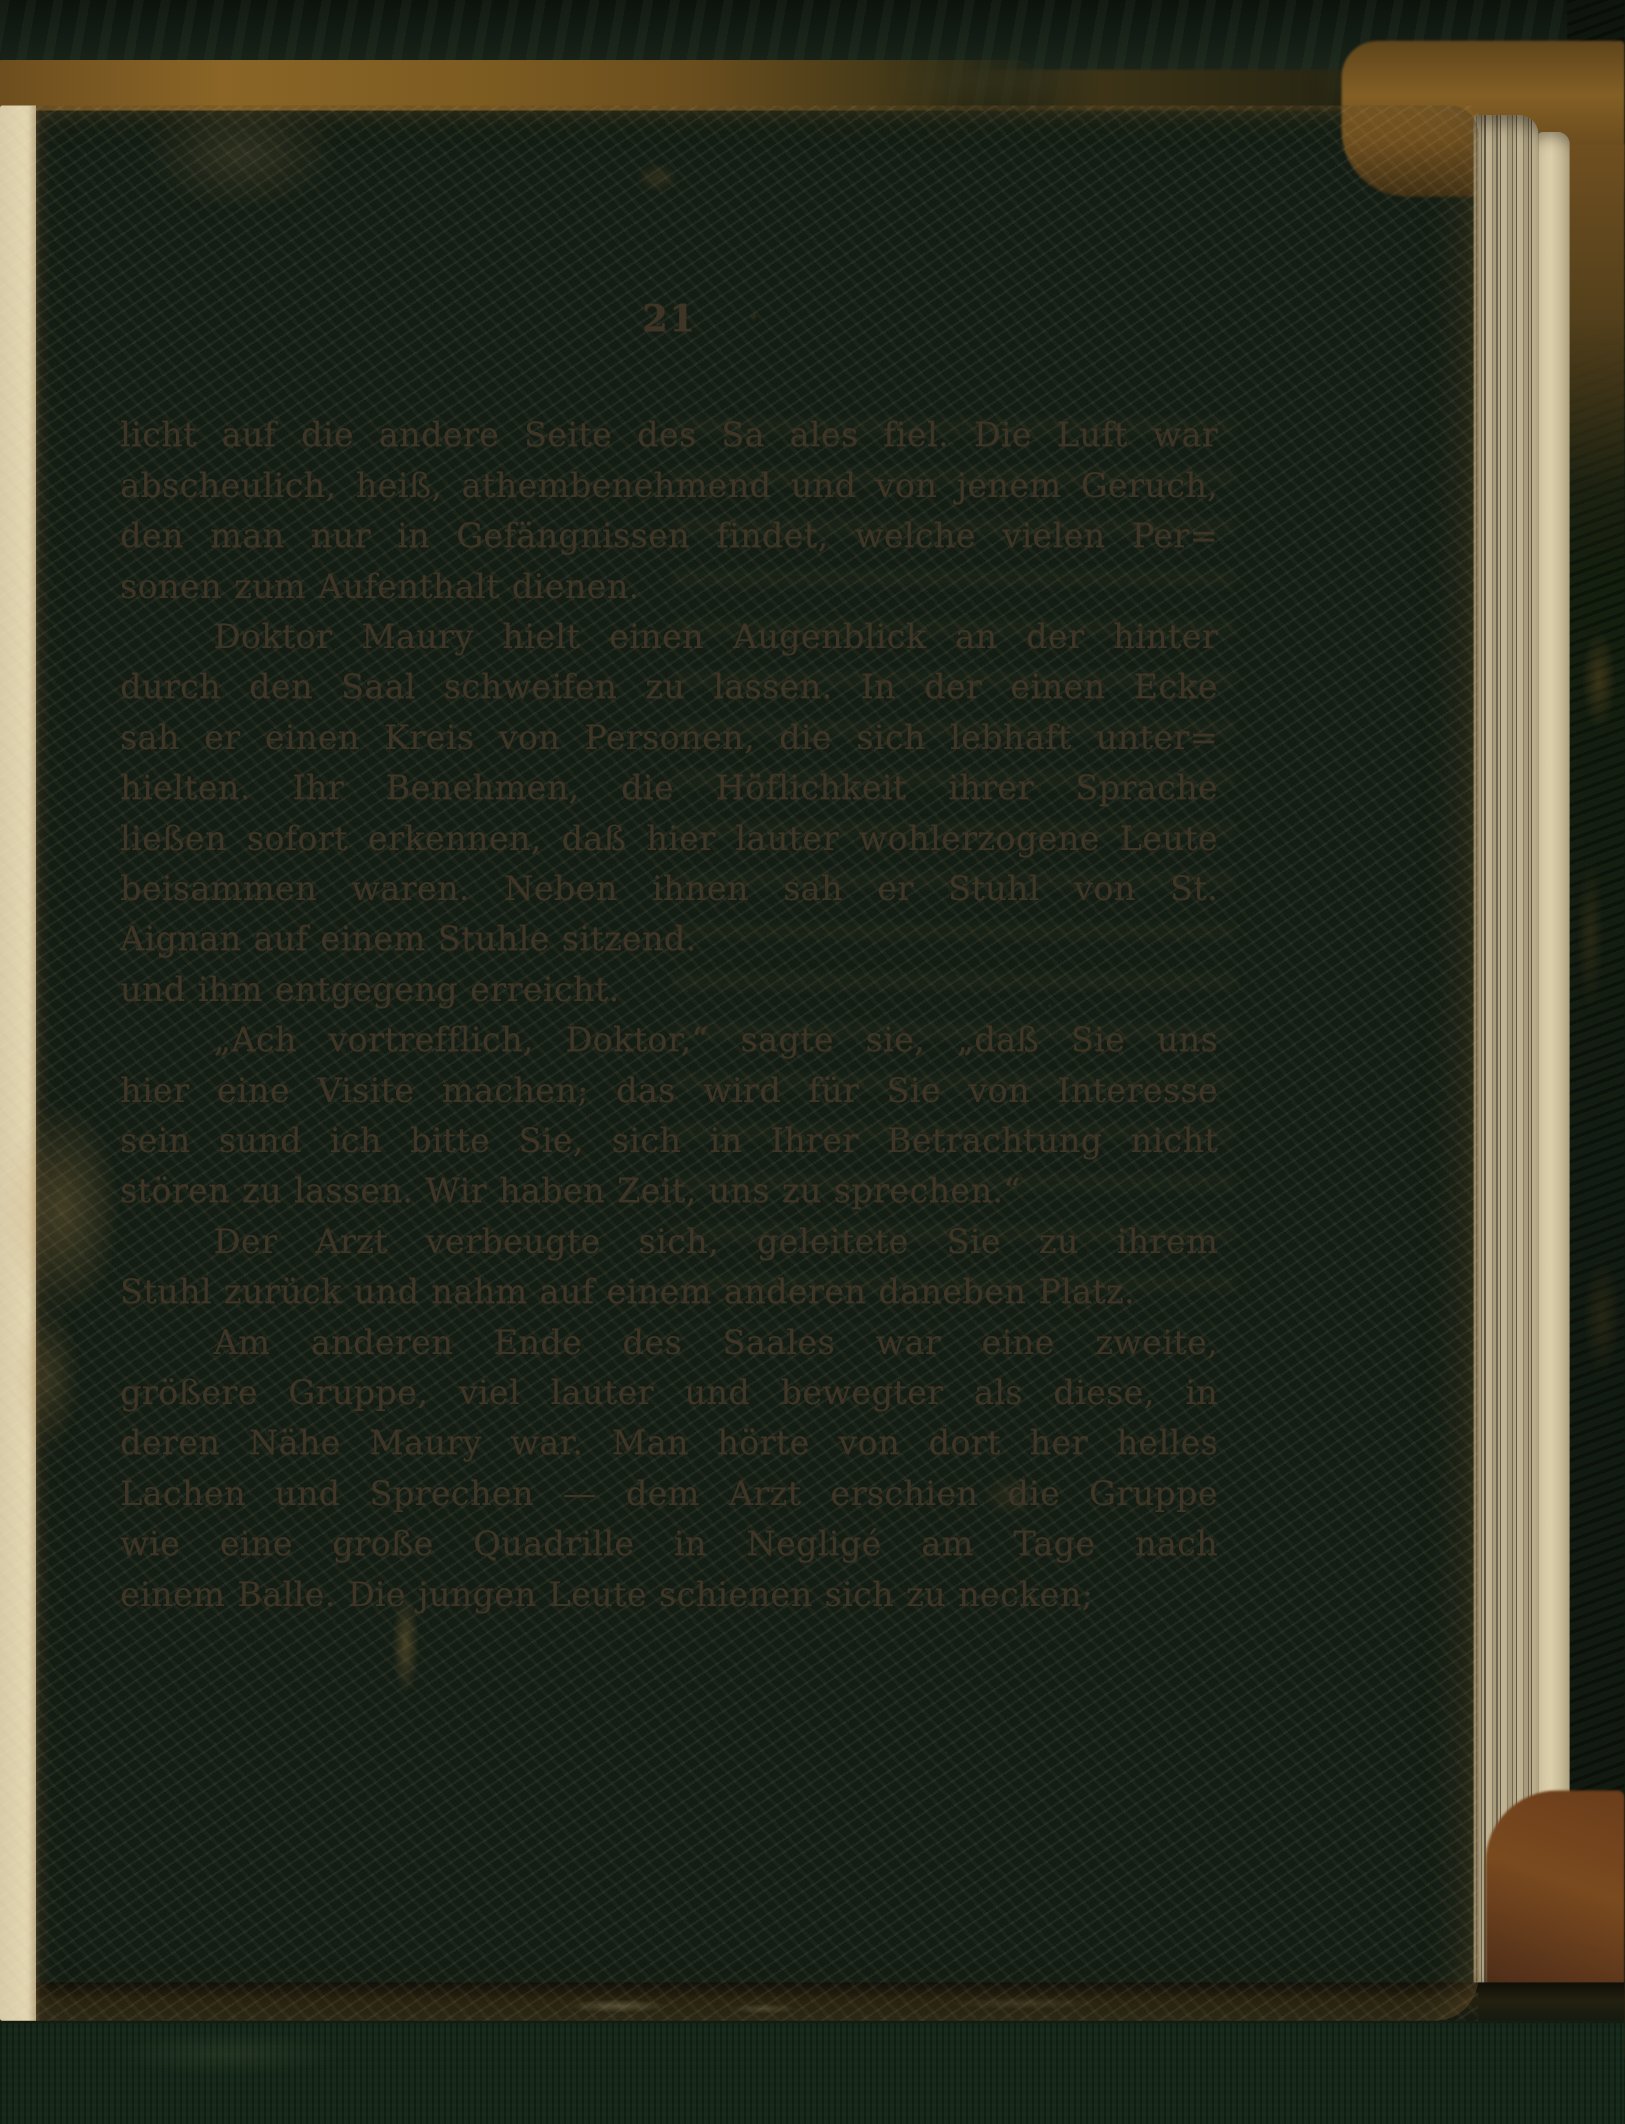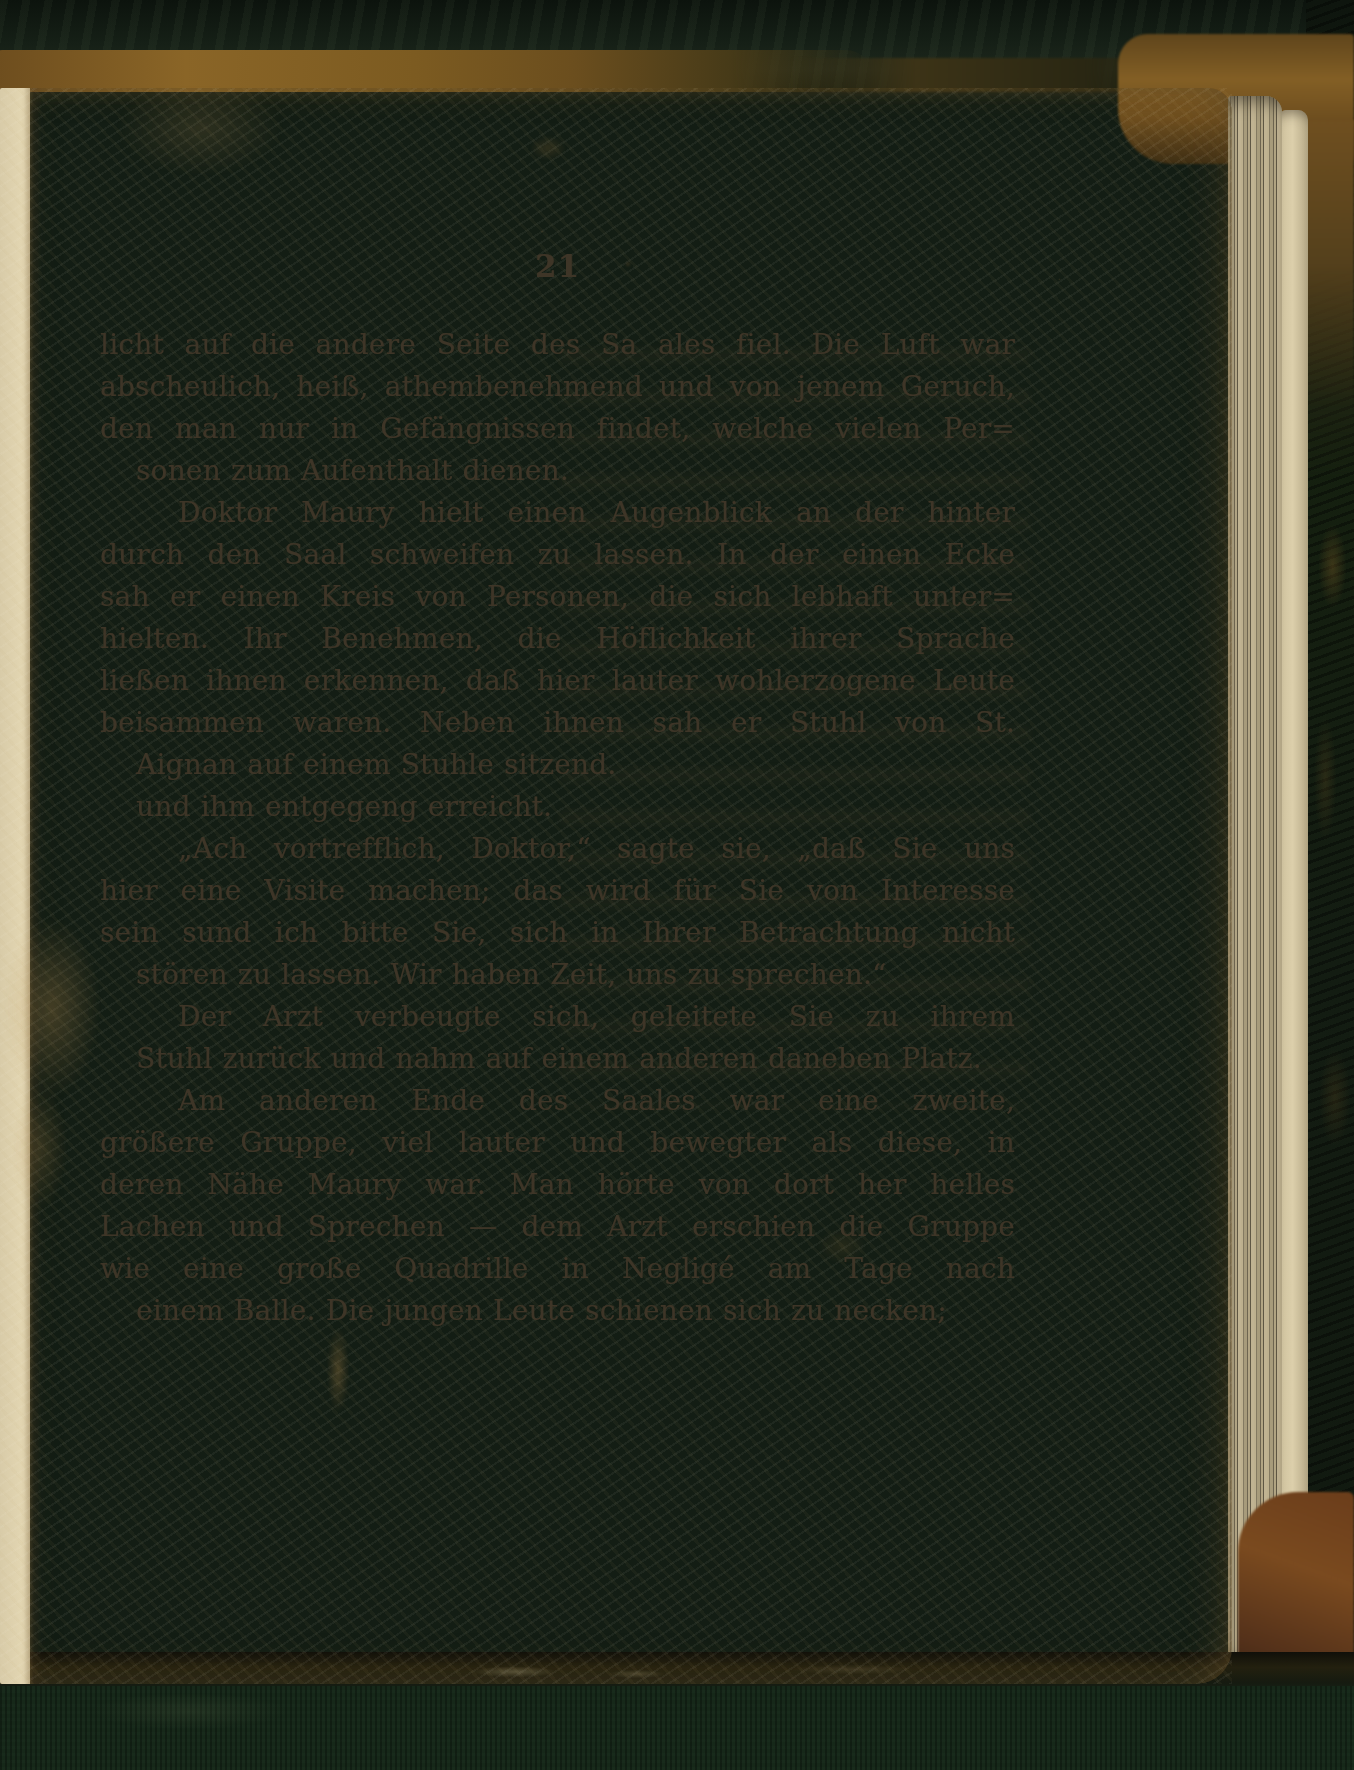--- a/index.html
+++ b/index.html
@@ -147,30 +147,30 @@
     background:repeating-linear-gradient(180deg,rgba(115,95,60,.07) 0 15px,transparent 15px 42px);
     filter:blur(3px);
   }
   
   .text-block{
     position:absolute;left:100px;top:160px;width:915px;
     color:#3e3527;
   }
   .page-number{
     text-align:center;font-size:31px;font-weight:bold;line-height:36px;
-    letter-spacing:1px;margin-bottom:40px;
+    letter-spacing:1px;margin-bottom:58px;
     text-shadow:.4px .4px .7px rgba(62,53,39,.55);
   }
   .line{
     font-size:28px;line-height:42px;height:42px;white-space:normal;
     text-align:justify;text-align-last:justify;-moz-text-align-last:justify;
     letter-spacing:.2px;word-spacing:1px;
     text-shadow:.4px .4px .7px rgba(62,53,39,.45);
   }
-  .line.last{text-align-last:left;margin-left:36px;-moz-text-align-last:left;}
+  .line.last{text-align-last:left;-moz-text-align-last:left;}
   .line.indent{text-indent:78px;}
 </style>
 </head>
 <body>
 
 <div id="photo">
 
   <div class="cover-top">
     <div class="cover-top-sheen"></div>
   </div>
@@ -207,21 +207,21 @@
       <div class="page-number">21</div>
       <div id="lines-container">
           <div class="line">licht auf die andere Seite des Sa ales fiel. Die Luft war</div>
           <div class="line">abscheulich, heiß, athembenehmend und von jenem Geruch,</div>
           <div class="line">den man nur in Gefängnissen findet, welche vielen Per=</div>
           <div class="line last">sonen zum Aufenthalt dienen.</div>
           <div class="line indent">Doktor Maury hielt einen Augenblick an der hinter</div>
           <div class="line">durch den Saal schweifen zu lassen. In der einen Ecke</div>
           <div class="line">sah er einen Kreis von Personen, die sich lebhaft unter=</div>
           <div class="line">hielten. Ihr Benehmen, die Höflichkeit ihrer Sprache</div>
-          <div class="line">ließen ihnen erkennen, daß hier lauter wohlerzogene Leute</div>
+          <div class="line">ließen sofort erkennen, daß hier lauter wohlerzogene Leute</div>
           <div class="line">beisammen waren. Neben ihnen sah er Stuhl von St.</div>
           <div class="line last">Aignan auf einem Stuhle sitzend.</div>
           <div class="line last">und ihm entgegeng erreicht.</div>
           <div class="line indent">„Ach vortrefflich, Doktor,“ sagte sie, „daß Sie uns</div>
           <div class="line">hier eine Visite machen; das wird für Sie von Interesse</div>
           <div class="line">sein sund ich bitte Sie, sich in Ihrer Betrachtung nicht</div>
           <div class="line last">stören zu lassen. Wir haben Zeit, uns zu sprechen.“</div>
           <div class="line indent">Der Arzt verbeugte sich, geleitete Sie zu ihrem</div>
           <div class="line last">Stuhl zurück und nahm auf einem anderen daneben Platz.</div>
           <div class="line indent">Am anderen Ende des Saales war eine zweite,</div>

